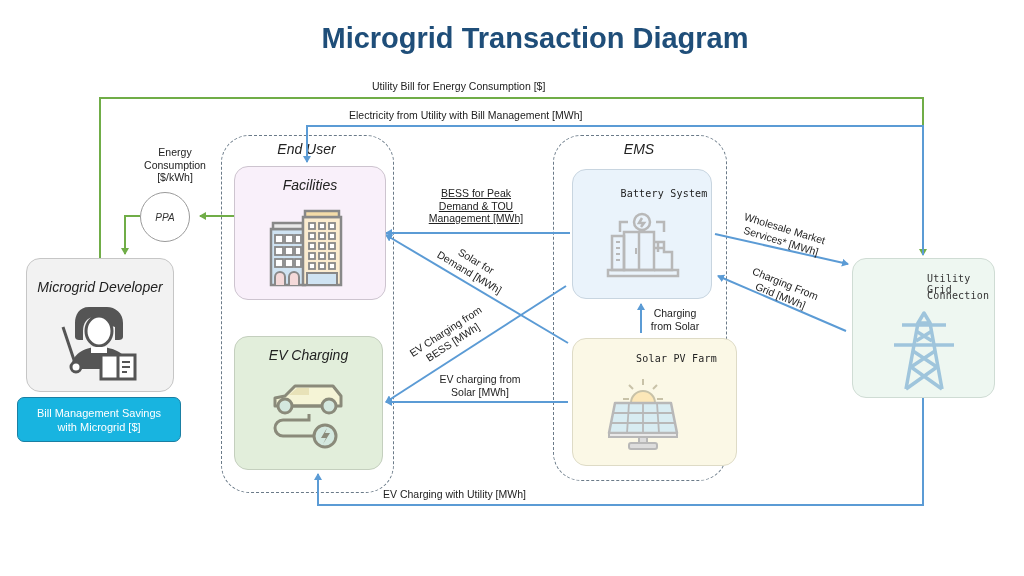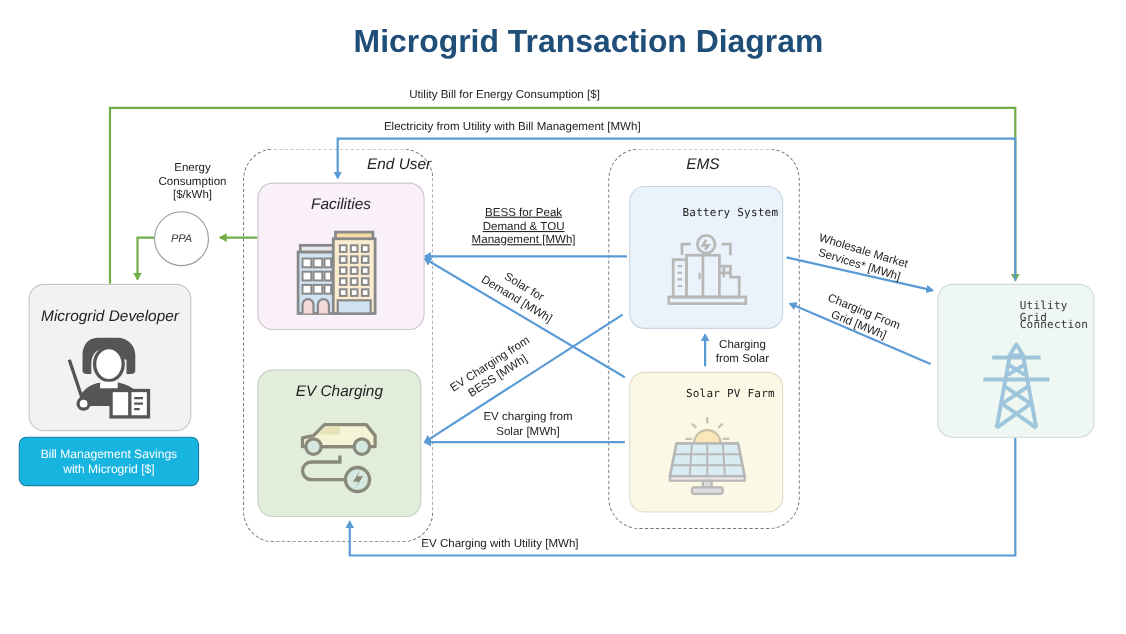--- a/index.html
+++ b/index.html
@@ -16,21 +16,21 @@
   .icon { position:absolute; }
   svg.wires { position:absolute; left:0; top:0; }
   .rot { position:absolute; font-size:10.5px; color:#222; text-align:center; line-height:12.5px; white-space:nowrap; transform-origin:center center; }
 </style>
 </head>
 <body>
 
 <div class="abs title">Microgrid Transaction Diagram</div>
 
 <div class="group" style="left:221px; top:135px; width:171px; height:356px;"></div>
-<div class="group-title" style="left:221px; width:171px; top:141px;text-align:right;">End User</div>
+<div class="group-title" style="left:221px; width:171px; top:141px;">End User</div>
 
 <div class="group" style="left:553px; top:135px; width:172px; height:344px;"></div>
 <div class="group-title" style="left:553px; width:172px; top:141px;">EMS</div>
 
 <svg class="wires" width="1024" height="576">
   <defs>
     <marker id="ab" markerWidth="8" markerHeight="8" refX="6" refY="4" orient="auto" markerUnits="userSpaceOnUse">
       <path d="M0,0 L7,4 L0,8 z" fill="#5b9bd5"></path>
     </marker>
     <marker id="ag" markerWidth="8" markerHeight="8" refX="6" refY="4" orient="auto" markerUnits="userSpaceOnUse">
@@ -206,21 +206,21 @@
     <g stroke="#b8b8b8" stroke-width="2">
       <line x1="10" y1="30" x2="14" y2="30"></line>
         <line x1="10" y1="36" x2="14" y2="36"></line>
         <line x1="10" y1="42" x2="14" y2="42"></line>
         <line x1="10" y1="48" x2="14" y2="48"></line>
       <line x1="30" y1="36" x2="30" y2="42"></line>
     </g>
   </svg>
 </div>
 
-<div class="node" style="left:572px; top:338px; width:140px; height:128px; background:#fbf8e6; border-color:#dedbc6;">
+<div class="node" style="left:572px; top:338px; width:165px; height:128px; background:#fbf8e6; border-color:#dedbc6;">
   <div class="node-title hand" style="top:14px;">Solar PV Farm</div>
   <svg class="icon" width="76" height="74" viewBox="0 0 76 74" style="left:32px; top:38px;">
     <g stroke="#c8c2a8" stroke-width="2">
       <line x1="38" y1="2" x2="38" y2="8"></line>
         <line x1="24" y1="8" x2="28" y2="12"></line>
         <line x1="52" y1="8" x2="48" y2="12"></line>
       <line x1="18" y1="22" x2="24" y2="22"></line>
         <line x1="52" y1="22" x2="58" y2="22"></line>
     </g>
     <path d="M26 26 A12 12 0 0 1 50 26 Z" fill="#fce7b8" stroke="#c8c2a8" stroke-width="2"></path>

